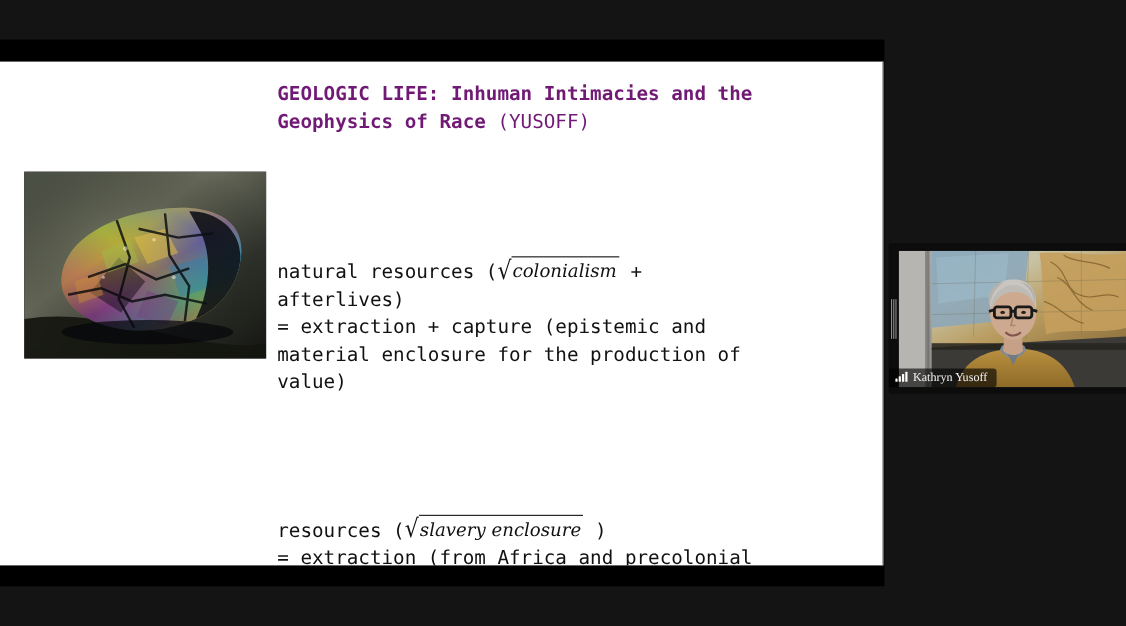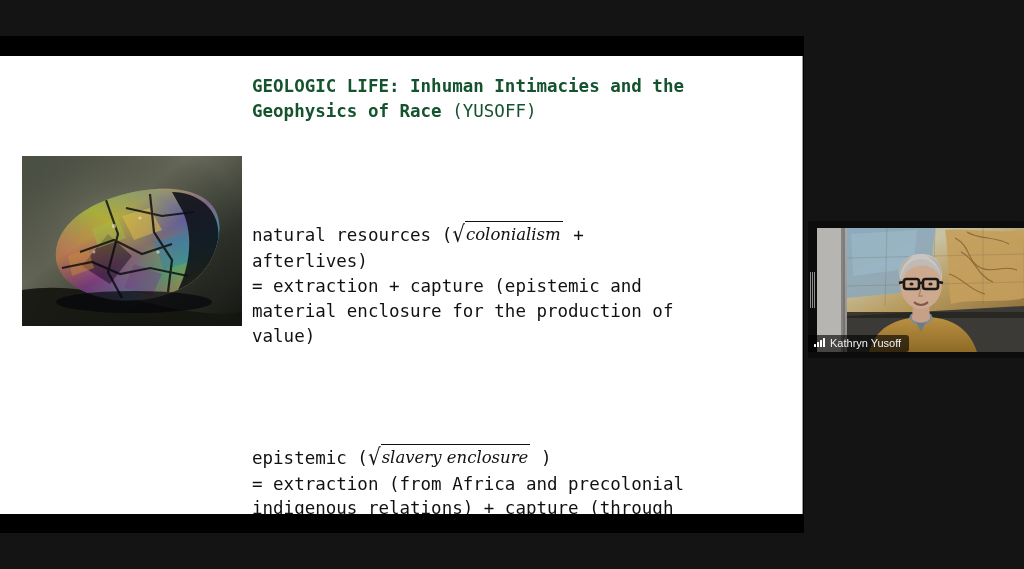--- a/index.html
+++ b/index.html
@@ -47,21 +47,21 @@
   }
 
   .slide-title {
     position: absolute;
     left: 252px;
     top: 18px;
     width: 520px;
     font-family: "DejaVu Sans Mono", monospace;
     font-size: 17.5px;
     line-height: 25px;
-    color: #14532d;
+    color: #701a75;
     letter-spacing: 0px;
   }
   .slide-title .bold { font-weight: bold; }
   .slide-title .reg  { font-weight: normal; }
 
   
   .rock-figure {
     position: absolute;
     left: 22px;
     top: 100px;
@@ -77,21 +77,21 @@
     position: absolute;
     left: 252px;
     top: 92px;
     width: 535px;
     font-family: "DejaVu Sans Mono", monospace;
     font-size: 17.5px;
     line-height: 24.8px;
     color: #111111;
     white-space: pre-wrap;
   }
-  .para { margin: 0 0 22px 0; }
+  .para { margin: 12px 0 22px 0; }
   .para:last-child { margin-bottom: 0; }
 
   
   .radical {
     display: inline-block;
     position: relative;
     white-space: nowrap;
     vertical-align: baseline;
   }
   .radical .rad-sign {
@@ -156,21 +156,21 @@
   .name-badge {
     position: absolute;
     left: 0px;
     bottom: 6px;
     display: flex;
     align-items: flex-start;
     gap: 5px;
     padding: 3px 8px 3px 6px;
     background: rgba(0,0,0,0.62);
     border-radius: 0 3px 3px 0;
-    font-family: Liberation Sans, sans-serif;
+    font-family: Liberation Serif, serif;
     font-size: 11px;
     color: #f2f2f2;
     line-height: 1;
     white-space: nowrap;
   }
   .signal-icon {
     display: inline-flex;
     align-items: flex-end;
     gap: 1px;
     height: 9px;
@@ -275,21 +275,21 @@
       </div>
 
       <div class="slide-body">
 
         <p class="para"><span>natural resources (</span><span class="radical"><span class="rad-sign">√</span><span class="radicand">colonialism</span></span><span> +</span><span>
 afterlives)
 = extraction + capture (epistemic and
 material enclosure for the production of
 value)</span></p>
 
-        <p class="para"><span>epistemic (</span><span class="radical"><span class="rad-sign">√</span><span class="radicand">slavery enclosure</span></span><span> )</span><span>
+        <p class="para"><span>resources (</span><span class="radical"><span class="rad-sign">√</span><span class="radicand">slavery enclosure</span></span><span> )</span><span>
 = extraction (from Africa and precolonial
 indigenous relations) + capture (through
 the geology of race)</span></p>
 
         
 
       </div>
     </div>
   </div>
 

